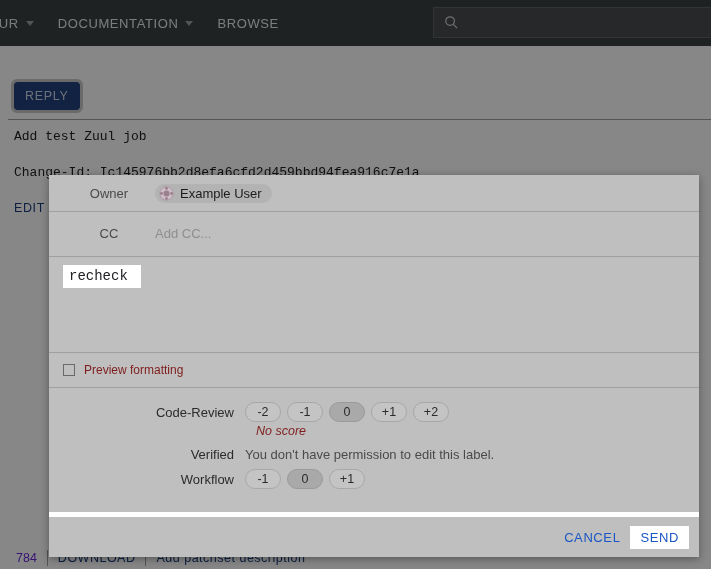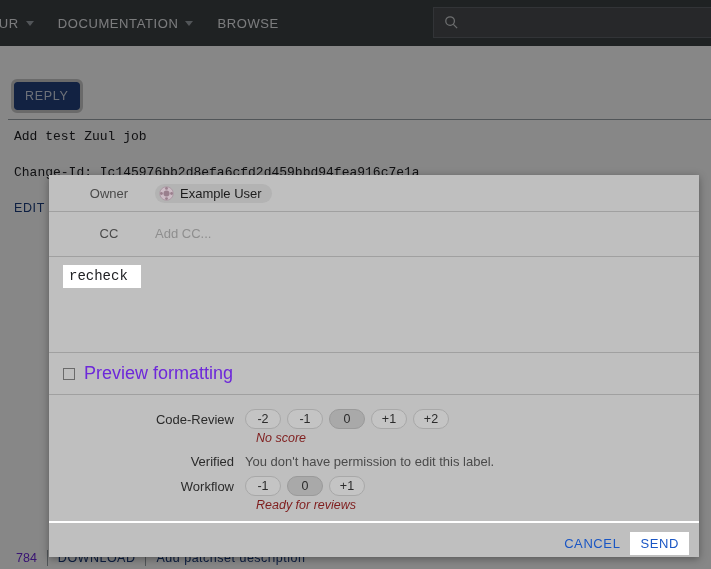--- a/index.html
+++ b/index.html
@@ -287,26 +287,26 @@
   }
   .cb {
     width: 12px;
     height: 12px;
     border: 1px solid #6a6a6a;
     background: #bfbfbf;
     box-sizing: border-box;
     margin-right: 9px;
     cursor: pointer;
   }
-  .preview-label { font-size: 18px; color: #6d28d9; }
+  .preview-label { font-size: 12px; color: #7f1d1d; }
 
   .sec-labels {
     flex: 1 1 auto;
     padding: 14px 14px 0 14px;
-    border-bottom: 2px solid #ffffff;
+    border-bottom: 5px solid #ffffff;
   }
   .label-row {
     display: flex;
     align-items: center;
     margin-bottom: 2px;
   }
   .label-name {
     width: 182px;
     flex: 0 0 182px;
     text-align: right;
@@ -482,21 +482,20 @@
     </div>
 
     <div class="label-row workflow">
       <span class="label-name">Workflow</span>
       <span class="score-group">
         <button class="score-btn">-1</button>
         <button class="score-btn selected">0</button>
         <button class="score-btn">+1</button>
       </span>
     </div>
-    <div class="label-hint">Ready for reviews</div>
 
   </div>
 
   <div class="sec-footer">
     <button class="txt-btn">CANCEL</button>
     <button class="txt-btn focused">SEND</button>
   </div>
 
 </div>
 

